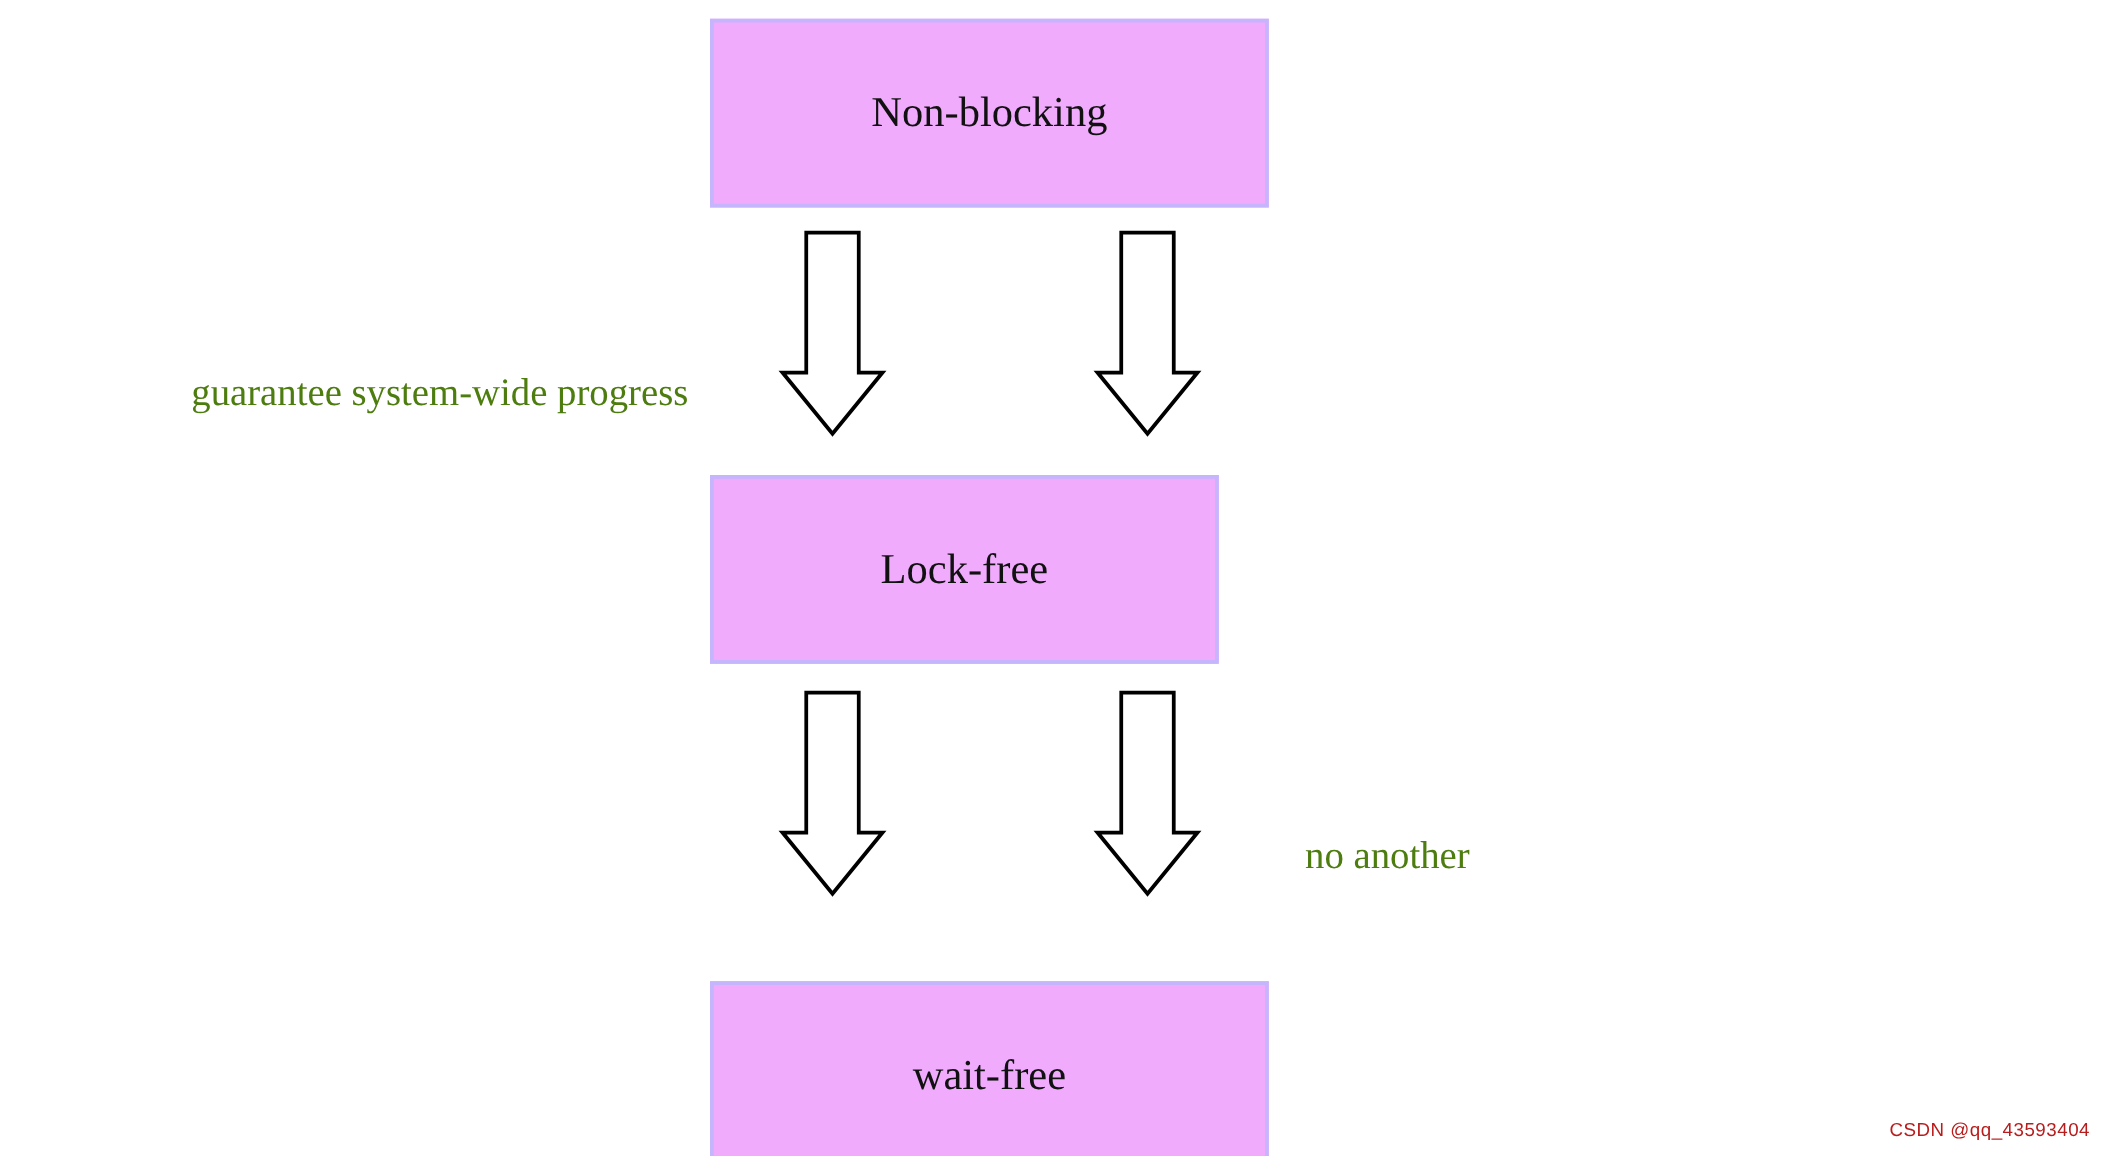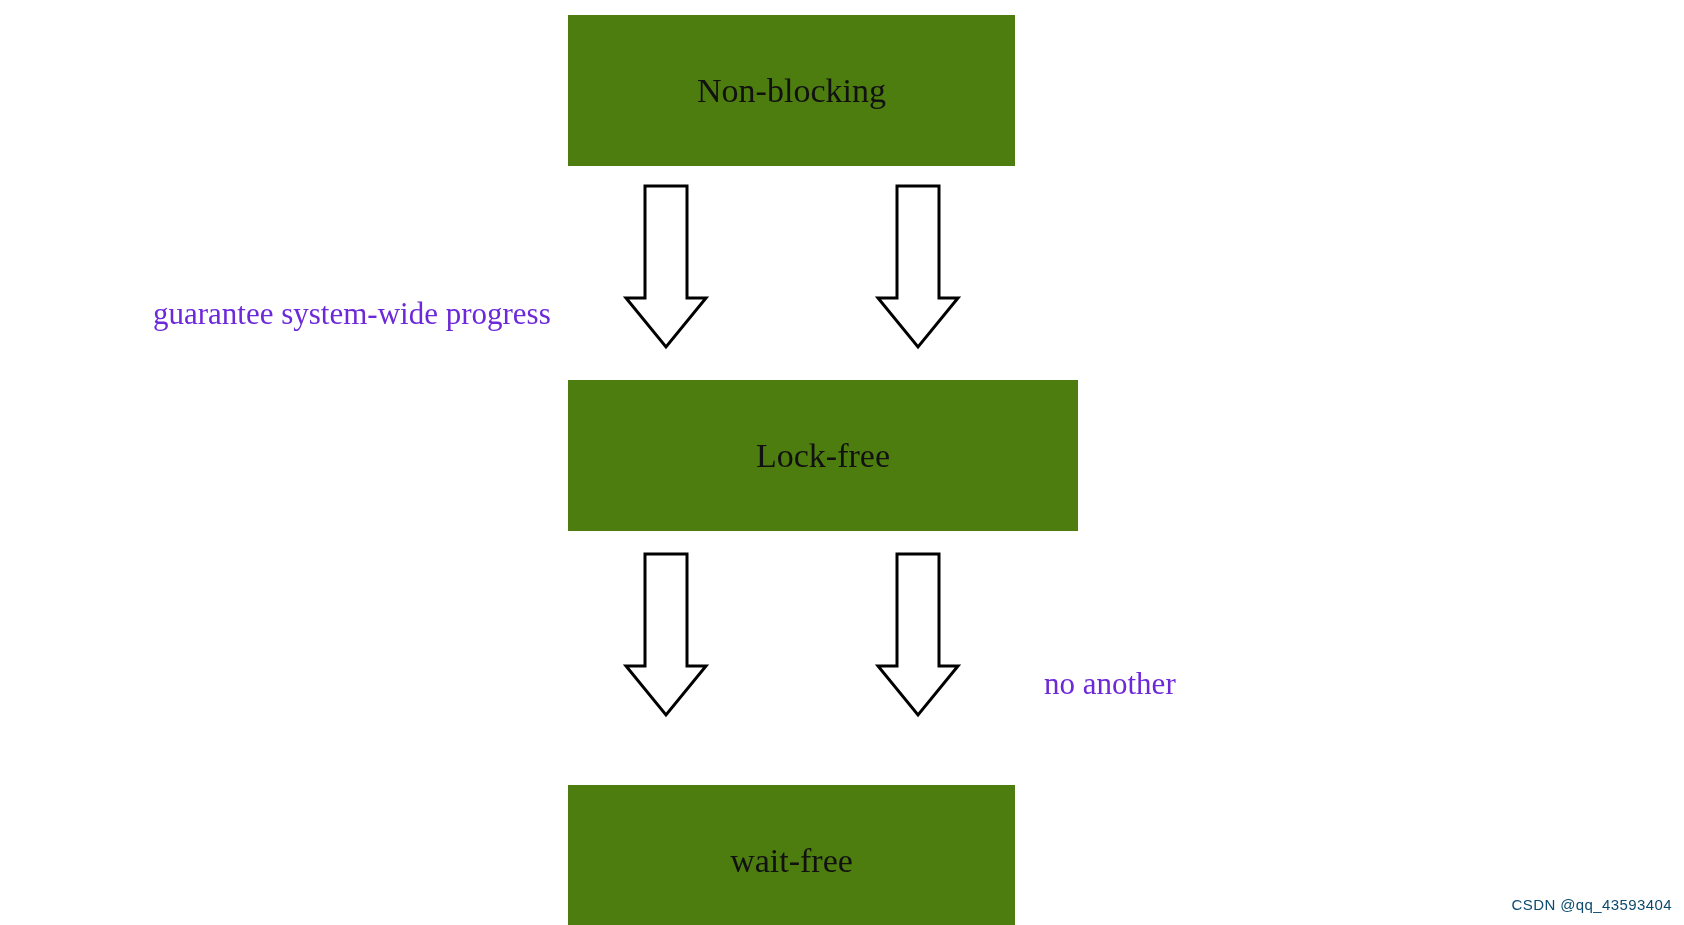--- a/index.html
+++ b/index.html
@@ -12,22 +12,22 @@
     width: 1684px;
     height: 925px;
     background: #ffffff;
     overflow: hidden;
     font-family: "Liberation Serif", "DejaVu Serif", serif;
   }
 
   .node-box {
     position: absolute;
     box-sizing: border-box;
-    border: 3px solid #4d7c0f;
-    background: #4d7c0f;
+    border: 3px solid #c4b5fd;
+    background: #f0abfc;
     display: flex;
     align-items: center;
     justify-content: center;
   }
   .node-label {
     font-family: "Liberation Serif", "DejaVu Serif", serif;
     font-size: 34px;
     color: #111111;
     line-height: 1;
     white-space: nowrap;
@@ -44,30 +44,30 @@
     fill: #ffffff;
     stroke: #000000;
     stroke-width: 3;
     stroke-linejoin: miter;
   }
 
   .edge-label {
     position: absolute;
     font-family: "Liberation Serif", "DejaVu Serif", serif;
     font-size: 31px;
-    color: #6d28d9;
+    color: #4d7c0f;
     line-height: 1.33;
     white-space: pre;
   }
 
   .watermark {
     position: absolute;
     font-family: "Liberation Sans", "DejaVu Sans", sans-serif;
     font-size: 15px;
-    color: #0c4a6e;
+    color: #b91c1c;
     letter-spacing: 0.4px;
     white-space: nowrap;
   }
 </style>
 </head>
 <body>
 
 <div id="canvas">
 
   <div class="node-box" style="left:568px; top:15px; width:447px; height:151px;">
@@ -86,21 +86,21 @@
     </svg>
   </div>
 
   <div class="edge-label" style="left:122px; top:252px;">
     <span>guarantee system-wide progress</span>
   </div>
 
   <div class="edge-label" style="left:1013px; top:252px;">
   </div>
 
-  <div class="node-box" style="left:568px; top:380px; width:510px; height:151px;">
+  <div class="node-box" style="left:568px; top:380px; width:407px; height:151px;">
     <span class="node-label">Lock-free</span>
   </div>
 
   <div class="arrow" style="left:624px; top:552px; width:84px; height:166px;">
     <svg width="84" height="166" viewBox="0 0 84 166" aria-hidden="true">
       <polygon points="21,2 63,2 63,114 82,114 42,163 2,114 21,114"></polygon>
     </svg>
   </div>
 
   <div class="arrow" style="left:876px; top:552px; width:84px; height:166px;">

